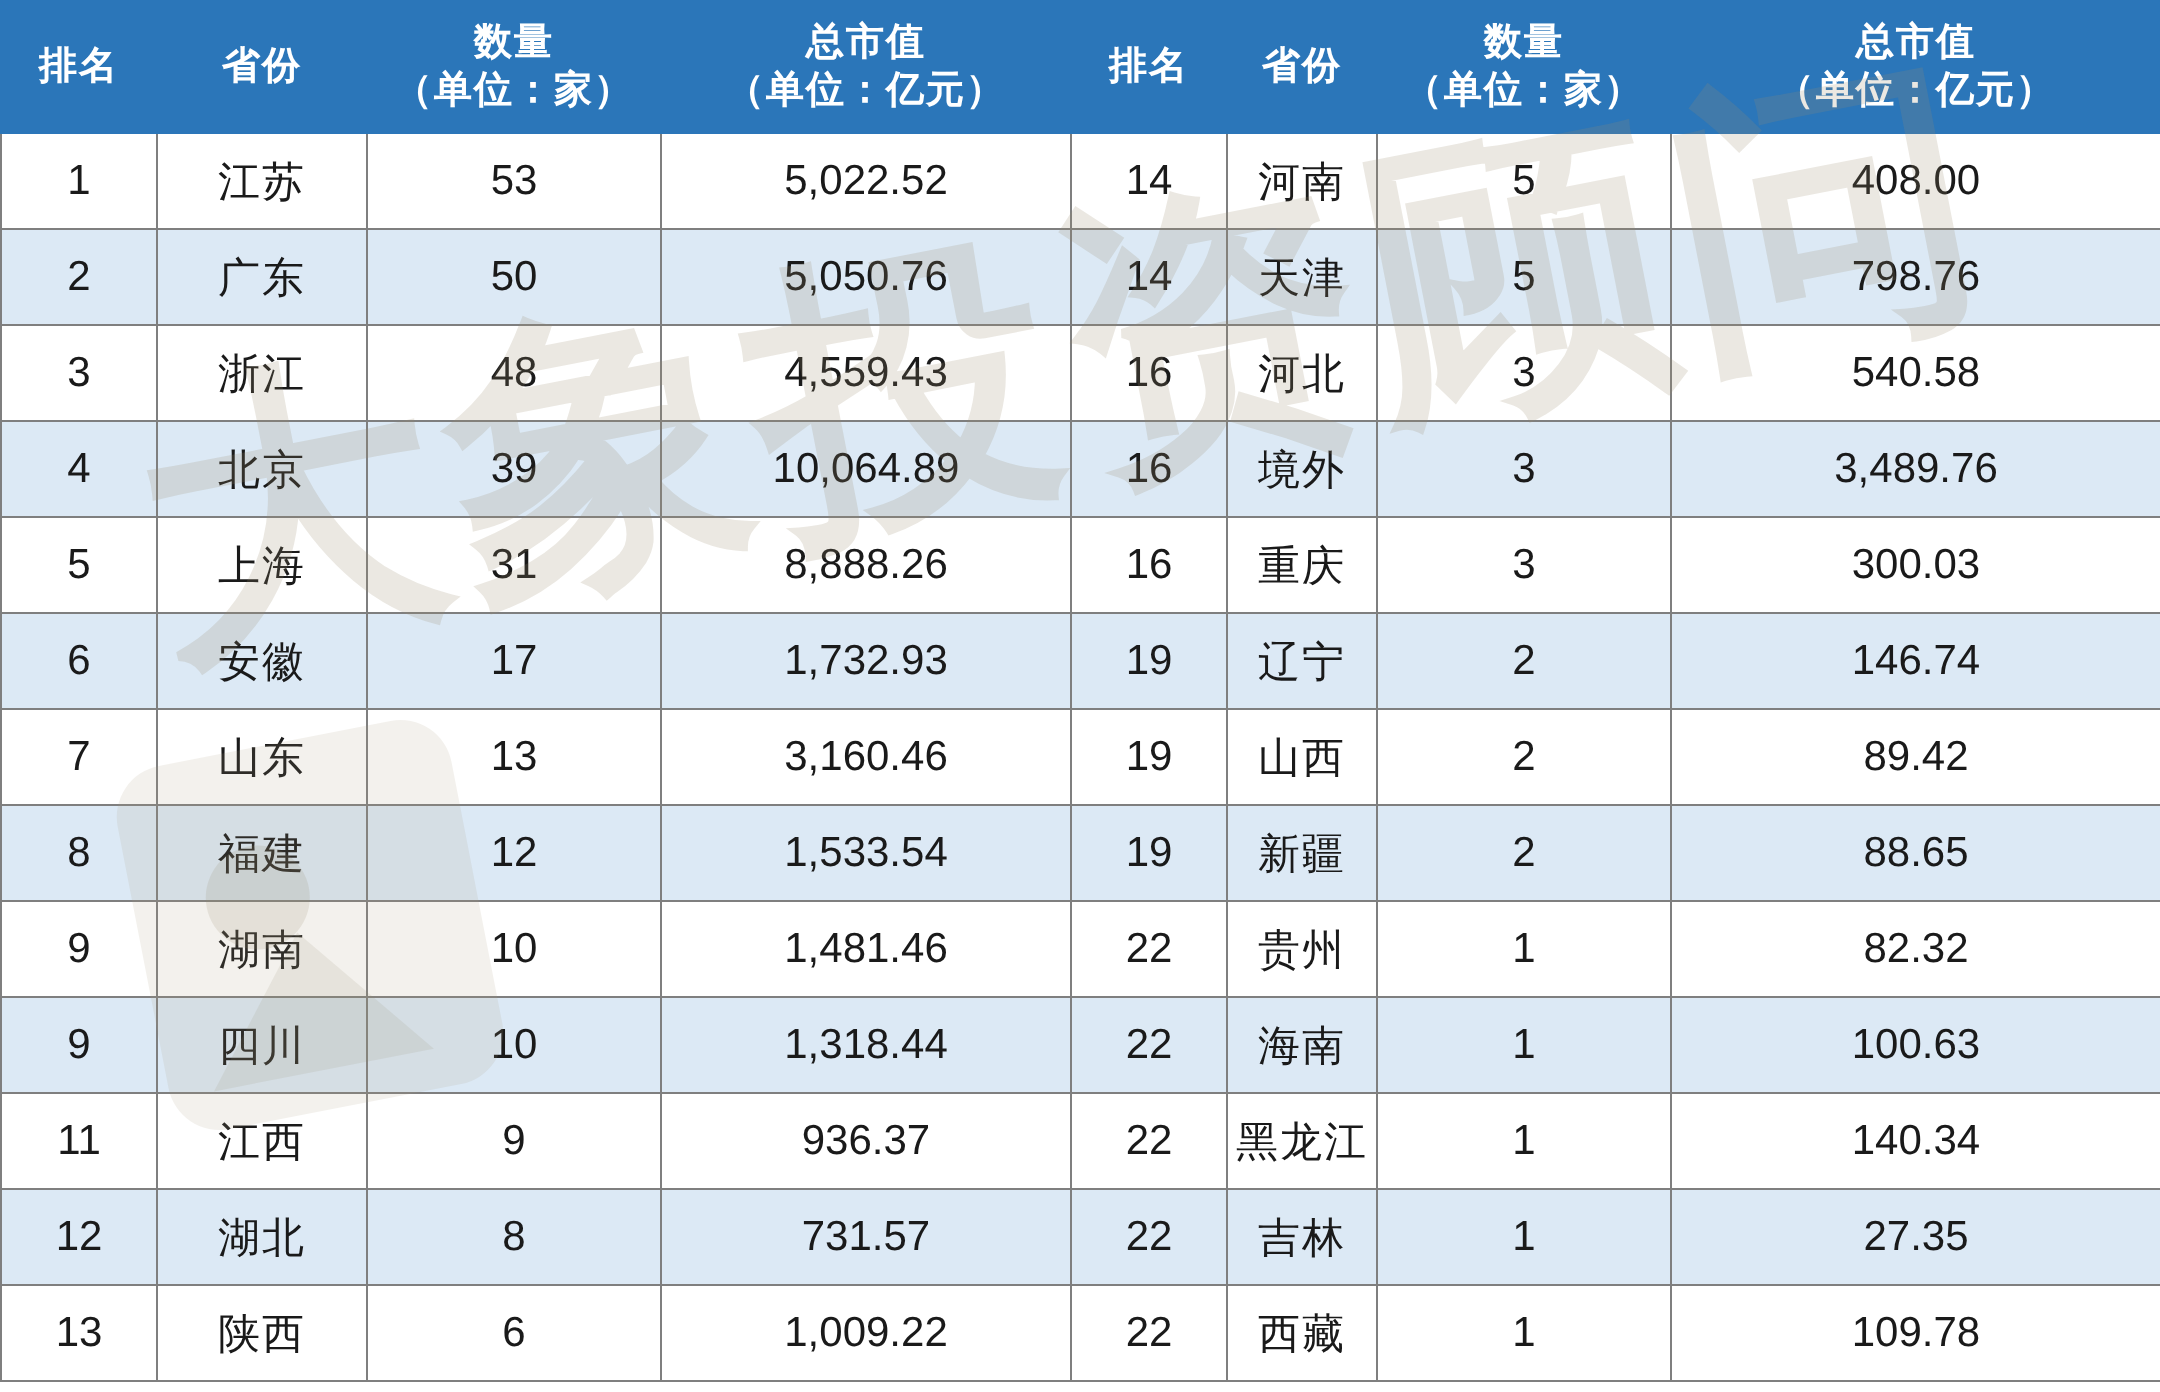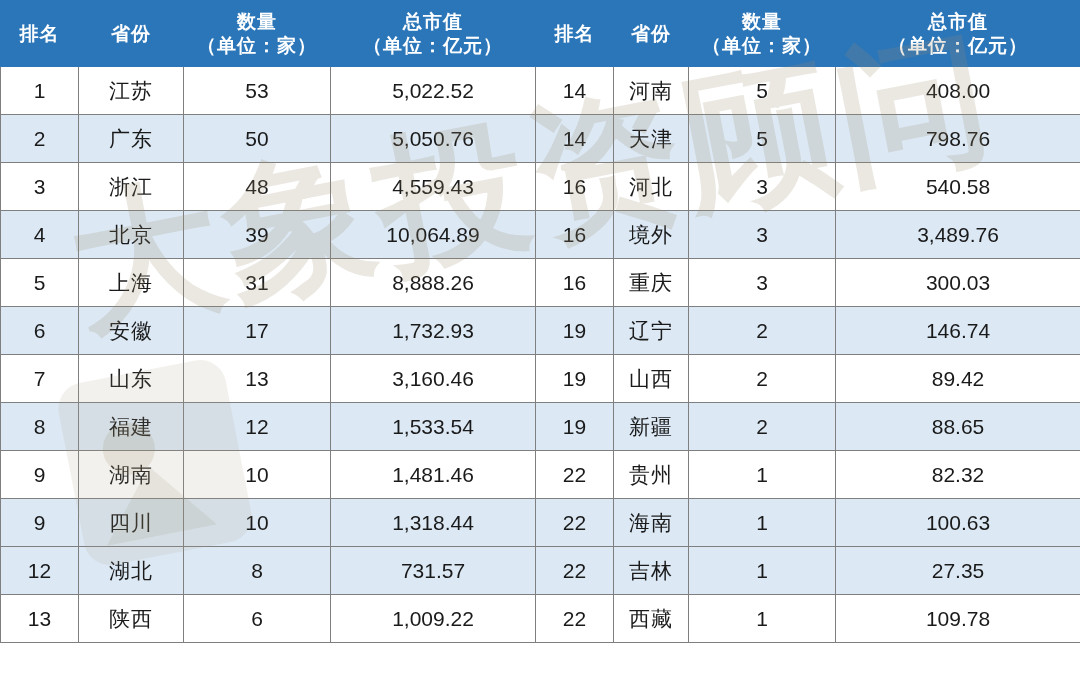--- a/index.html
+++ b/index.html
@@ -274,20 +274,30 @@
         <tr class="alt">
           <td>9</td>
           <td class="cjk">四川</td>
           <td>10</td>
           <td>1,318.44</td>
           <td>22</td>
           <td class="cjk">海南</td>
           <td>1</td>
           <td>100.63</td>
         </tr>
+        <tr>
+          <td>11</td>
+          <td class="cjk">江西</td>
+          <td>9</td>
+          <td>936.37</td>
+          <td>22</td>
+          <td class="cjk">黑龙江</td>
+          <td>1</td>
+          <td>140.34</td>
+        </tr>
         <tr class="alt">
           <td>12</td>
           <td class="cjk">湖北</td>
           <td>8</td>
           <td>731.57</td>
           <td>22</td>
           <td class="cjk">吉林</td>
           <td>1</td>
           <td>27.35</td>
         </tr>

